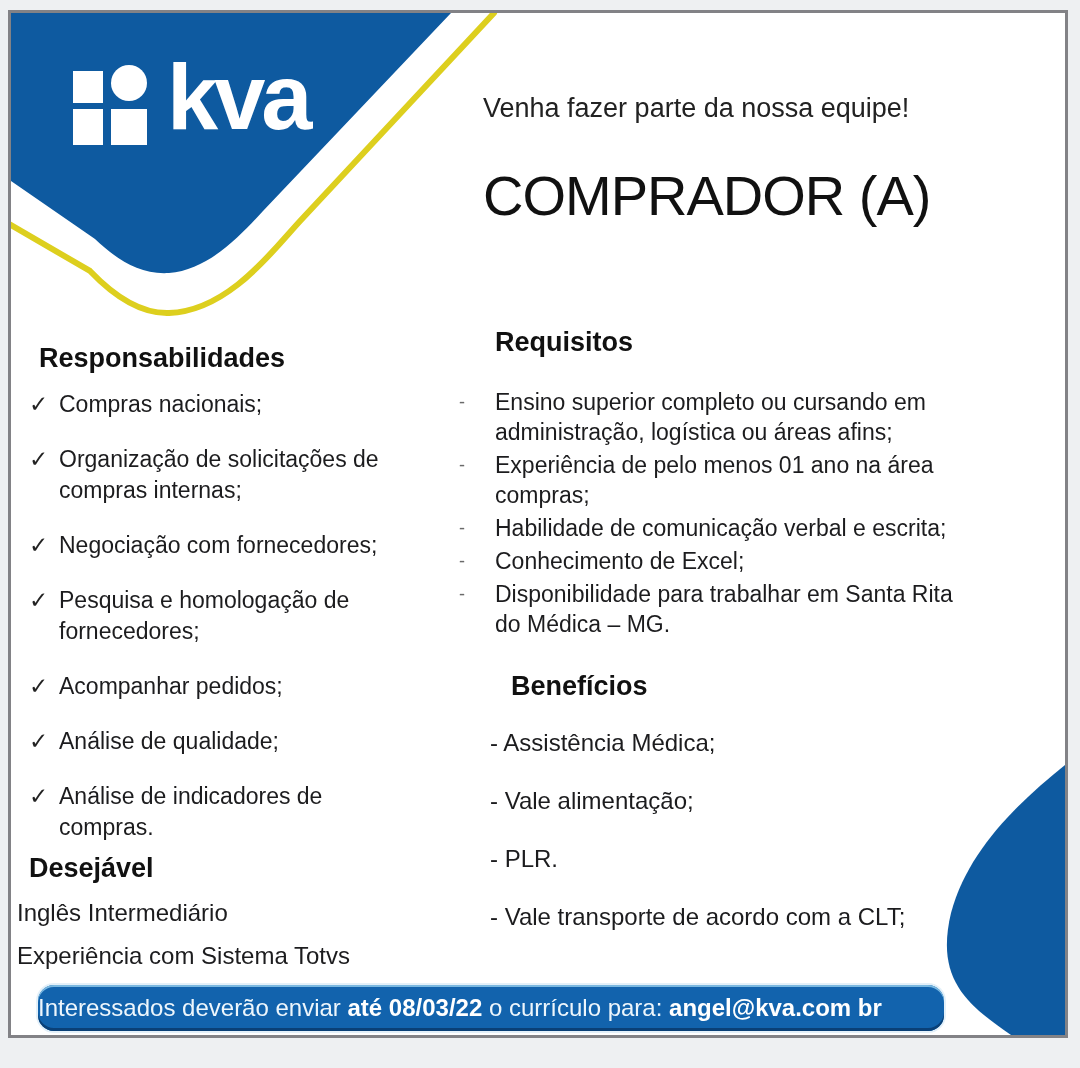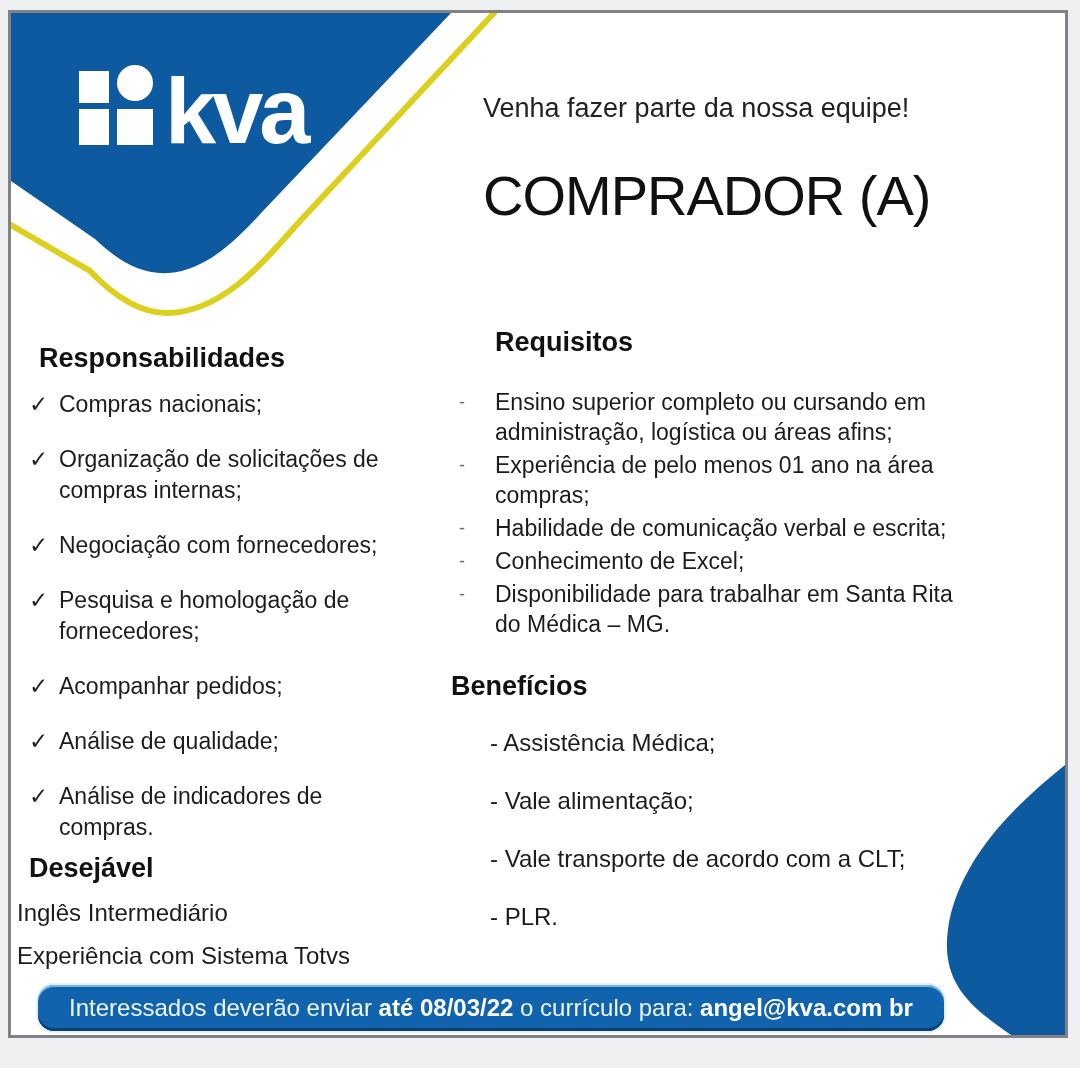--- a/index.html
+++ b/index.html
@@ -21,21 +21,21 @@
   }
   .frame{
     position:absolute;left:8px;top:10px;width:1060px;height:1028px;
     background:#fff;border:3px solid var(--color-frame_border);
     overflow:hidden;
   }
   .decor-tl{position:absolute;left:0;top:0;width:520px;height:330px}
   .decor-br{position:absolute;right:0;bottom:0;width:142px;height:300px}
 
   
-  .logo{position:absolute;left:68px;top:50px;display:flex;align-items:flex-end;gap:12px}
+  .logo{position:absolute;left:62px;top:50px;display:flex;align-items:flex-start;gap:20px}
   .logo-icon{position:relative;width:74px;height:86px}
   .logo-icon .sq-tl{position:absolute;left:0;top:8px;width:30px;height:32px;background:#fff}
   .logo-icon .ci-tr{position:absolute;left:38px;top:2px;width:36px;height:36px;background:#fff;border-radius:50%}
   .logo-icon .sq-bl{position:absolute;left:0;top:46px;width:30px;height:36px;background:#fff}
   .logo-icon .sq-br{position:absolute;left:38px;top:46px;width:36px;height:36px;background:#fff}
   .logo-text{
     color:#fff;font-size:92px;font-weight:800;line-height:76px;
     letter-spacing:-4px;margin-top:-4px;
   }
 
@@ -60,30 +60,30 @@
   
   .req{position:absolute;left:440px;top:312px;width:512px}
   .req h2{margin-left:44px}
   .req ul{list-style:none;margin-top:28px}
   .req li{display:flex;align-items:flex-start;margin-bottom:3px;font-size:23px;line-height:30px}
   .dash{width:44px;flex:0 0 44px;color:#6a6a6a;font-size:18px;padding-left:8px}
   .req .txt{width:468px}
 
   
   .benefits{position:absolute;left:440px;top:656px;width:512px}
-  .benefits h2{}
+  .benefits h2{margin-left:60px}
   .benefits p{margin-left:39px;margin-top:0;font-size:24px;line-height:31px;margin-bottom:27px}
   .benefits p:first-of-type{margin-top:24px}
 
   
   .banner{
     position:absolute;left:27px;top:972px;width:906px;height:46px;
     background:var(--color-banner_blue);border-radius:16px;
     box-shadow:inset 0 2px 0 #7ab8e0, inset 0 -3px 0 #0a4077, 0 0 0 2px #e3f0f9;
-    display:flex;align-items:center;justify-content:center;
+    display:flex;align-items:center;justify-content:flex-start;
     font-size:24px;color:#edf6fc;white-space:pre;
   }
   .banner b{font-weight:700;color:#ffffff}
 </style>
 </head>
 <body>
 
 <div class="frame">
 
   <svg class="decor-tl" viewBox="0 0 520 330" aria-hidden="true">
@@ -167,22 +167,22 @@
         <span class="dash">-</span>
         <span class="txt">Disponibilidade para trabalhar em Santa Rita do Médica – MG.</span>
       </li>
     </ul>
   </section>
 
   <section class="benefits">
     <h2 class="sec">Benefícios</h2>
     <p>- Assistência Médica;</p>
     <p>- Vale alimentação;</p>
+    <p>- PLR.</p>
     <p>- Vale transporte de acordo com a CLT;</p>
-    <p>- PLR.</p>
   </section>
 
   <div class="banner"><span>Interessados deverão enviar </span><b>até 08/03/22</b><span> o currículo para: </span><b>angel@kva.com br</b></div>
 
   <svg class="decor-br" viewBox="0 0 142 300" aria-hidden="true">
     <path d="M142 30 C95 68 45 115 28 178 C12 245 45 270 88 300 L142 300 Z" fill="#0e5aa0"></path>
   </svg>
 
 </div>
 

